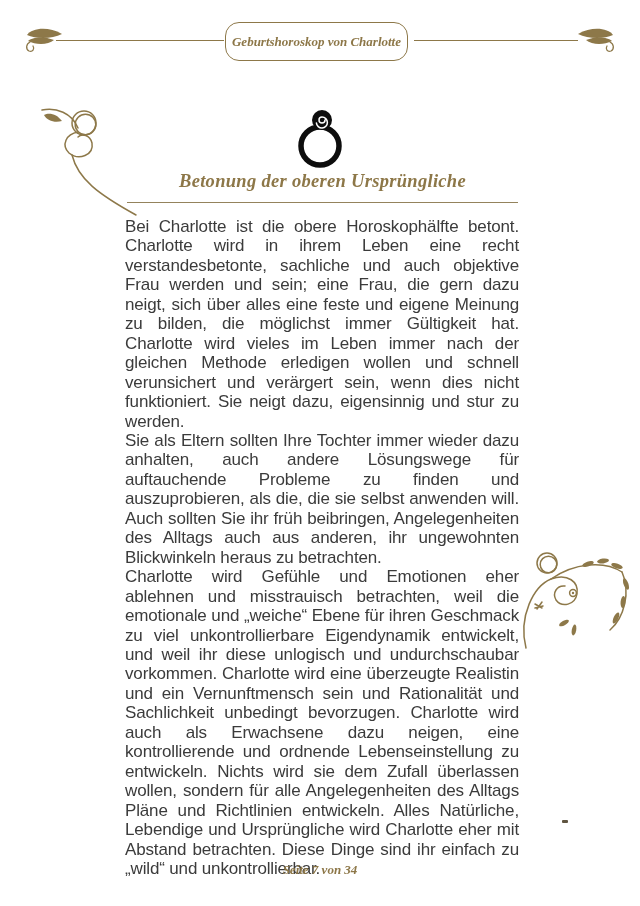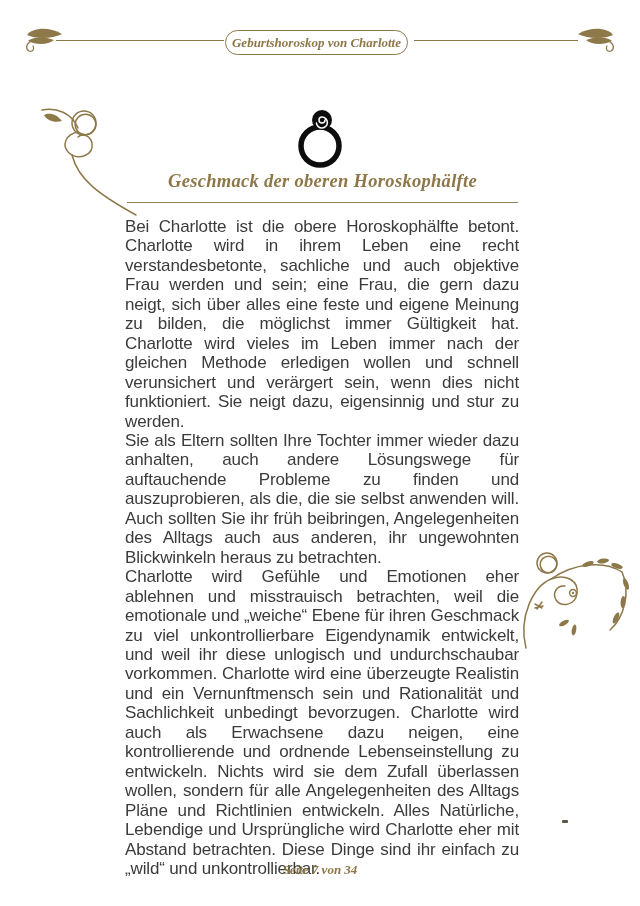--- a/index.html
+++ b/index.html
@@ -17,22 +17,22 @@
     background: #8d7849;
   }
   .hdr-line.left  { left: 56px;  width: 168px; }
   .hdr-line.right { left: 414px; width: 164px; }
 
   .hdr-orn { position: absolute; top: 26px; width: 40px; height: 28px; }
   .hdr-orn.left  { left: 24px; }
   .hdr-orn.right { left: 576px; transform: scaleX(-1); }
 
   .hdr-badge {
-    position: absolute; left: 225px; top: 30px;
-    width: 183px; height: 25px;
+    position: absolute; left: 225px; top: 22px;
+    width: 183px; height: 39px;
     border: 1.4px solid #8d7849;
     border-radius: 14px;
     box-sizing: border-box;
     display: flex; align-items: center; justify-content: center;
   }
   .hdr-badge span {
     font-family: "Liberation Serif", serif;
     font-style: italic; font-weight: bold;
     font-size: 13px; color: #8d7748;
     white-space: nowrap;
@@ -104,21 +104,21 @@
     <path d="M30,14 C20,10 8,11 4,15 C12,19 24,19 30,14 Z" fill="#8d7849"></path>
     <path d="M6,16 C2,18 1.5,23 5,25 C8.5,26.5 11,23 9,20" stroke="#8d7849" stroke-width="1.3" fill="none" stroke-linecap="round"></path>
   </svg>
 
   <svg class="symbol" width="56" height="62" viewBox="0 0 56 62" xmlns="http://www.w3.org/2000/svg">
     <circle cx="28" cy="39" r="19" stroke="#0d0d0d" stroke-width="5.5" fill="none"></circle>
     <circle cx="30" cy="13" r="10" fill="#0d0d0d"></circle>
     <path d="M33,13 a3,3 0 1 1 -3,-3 a5.5,5.5 0 1 1 -5.6,5.9" stroke="#ffffff" stroke-width="1.5" fill="none" stroke-linecap="round"></path>
   </svg>
 
-  <div class="section-heading">Geschmack der oberen Horoskophälfte</div>
+  <div class="section-heading">Betonung der oberen Ursprüngliche</div>
   <div class="heading-rule"></div>
 
   <svg class="floral-left" width="120" height="130" viewBox="0 0 120 130" xmlns="http://www.w3.org/2000/svg">
     <g stroke="#8d7849" fill="none" stroke-width="1.5" stroke-linecap="round">
       <circle cx="64" cy="31" r="12"></circle>
       <circle cx="65.5" cy="32.5" r="10.3"></circle>
       <path d="M22,18 C36,15 52,21 58,36"></path>
       <path d="M58,40 C46,42 41,53 49,61 C59,69 74,63 72,51 C70,43 62,41 58,45"></path>
       <path d="M52,63 C58,87 78,102 116,123"></path>
     </g>

